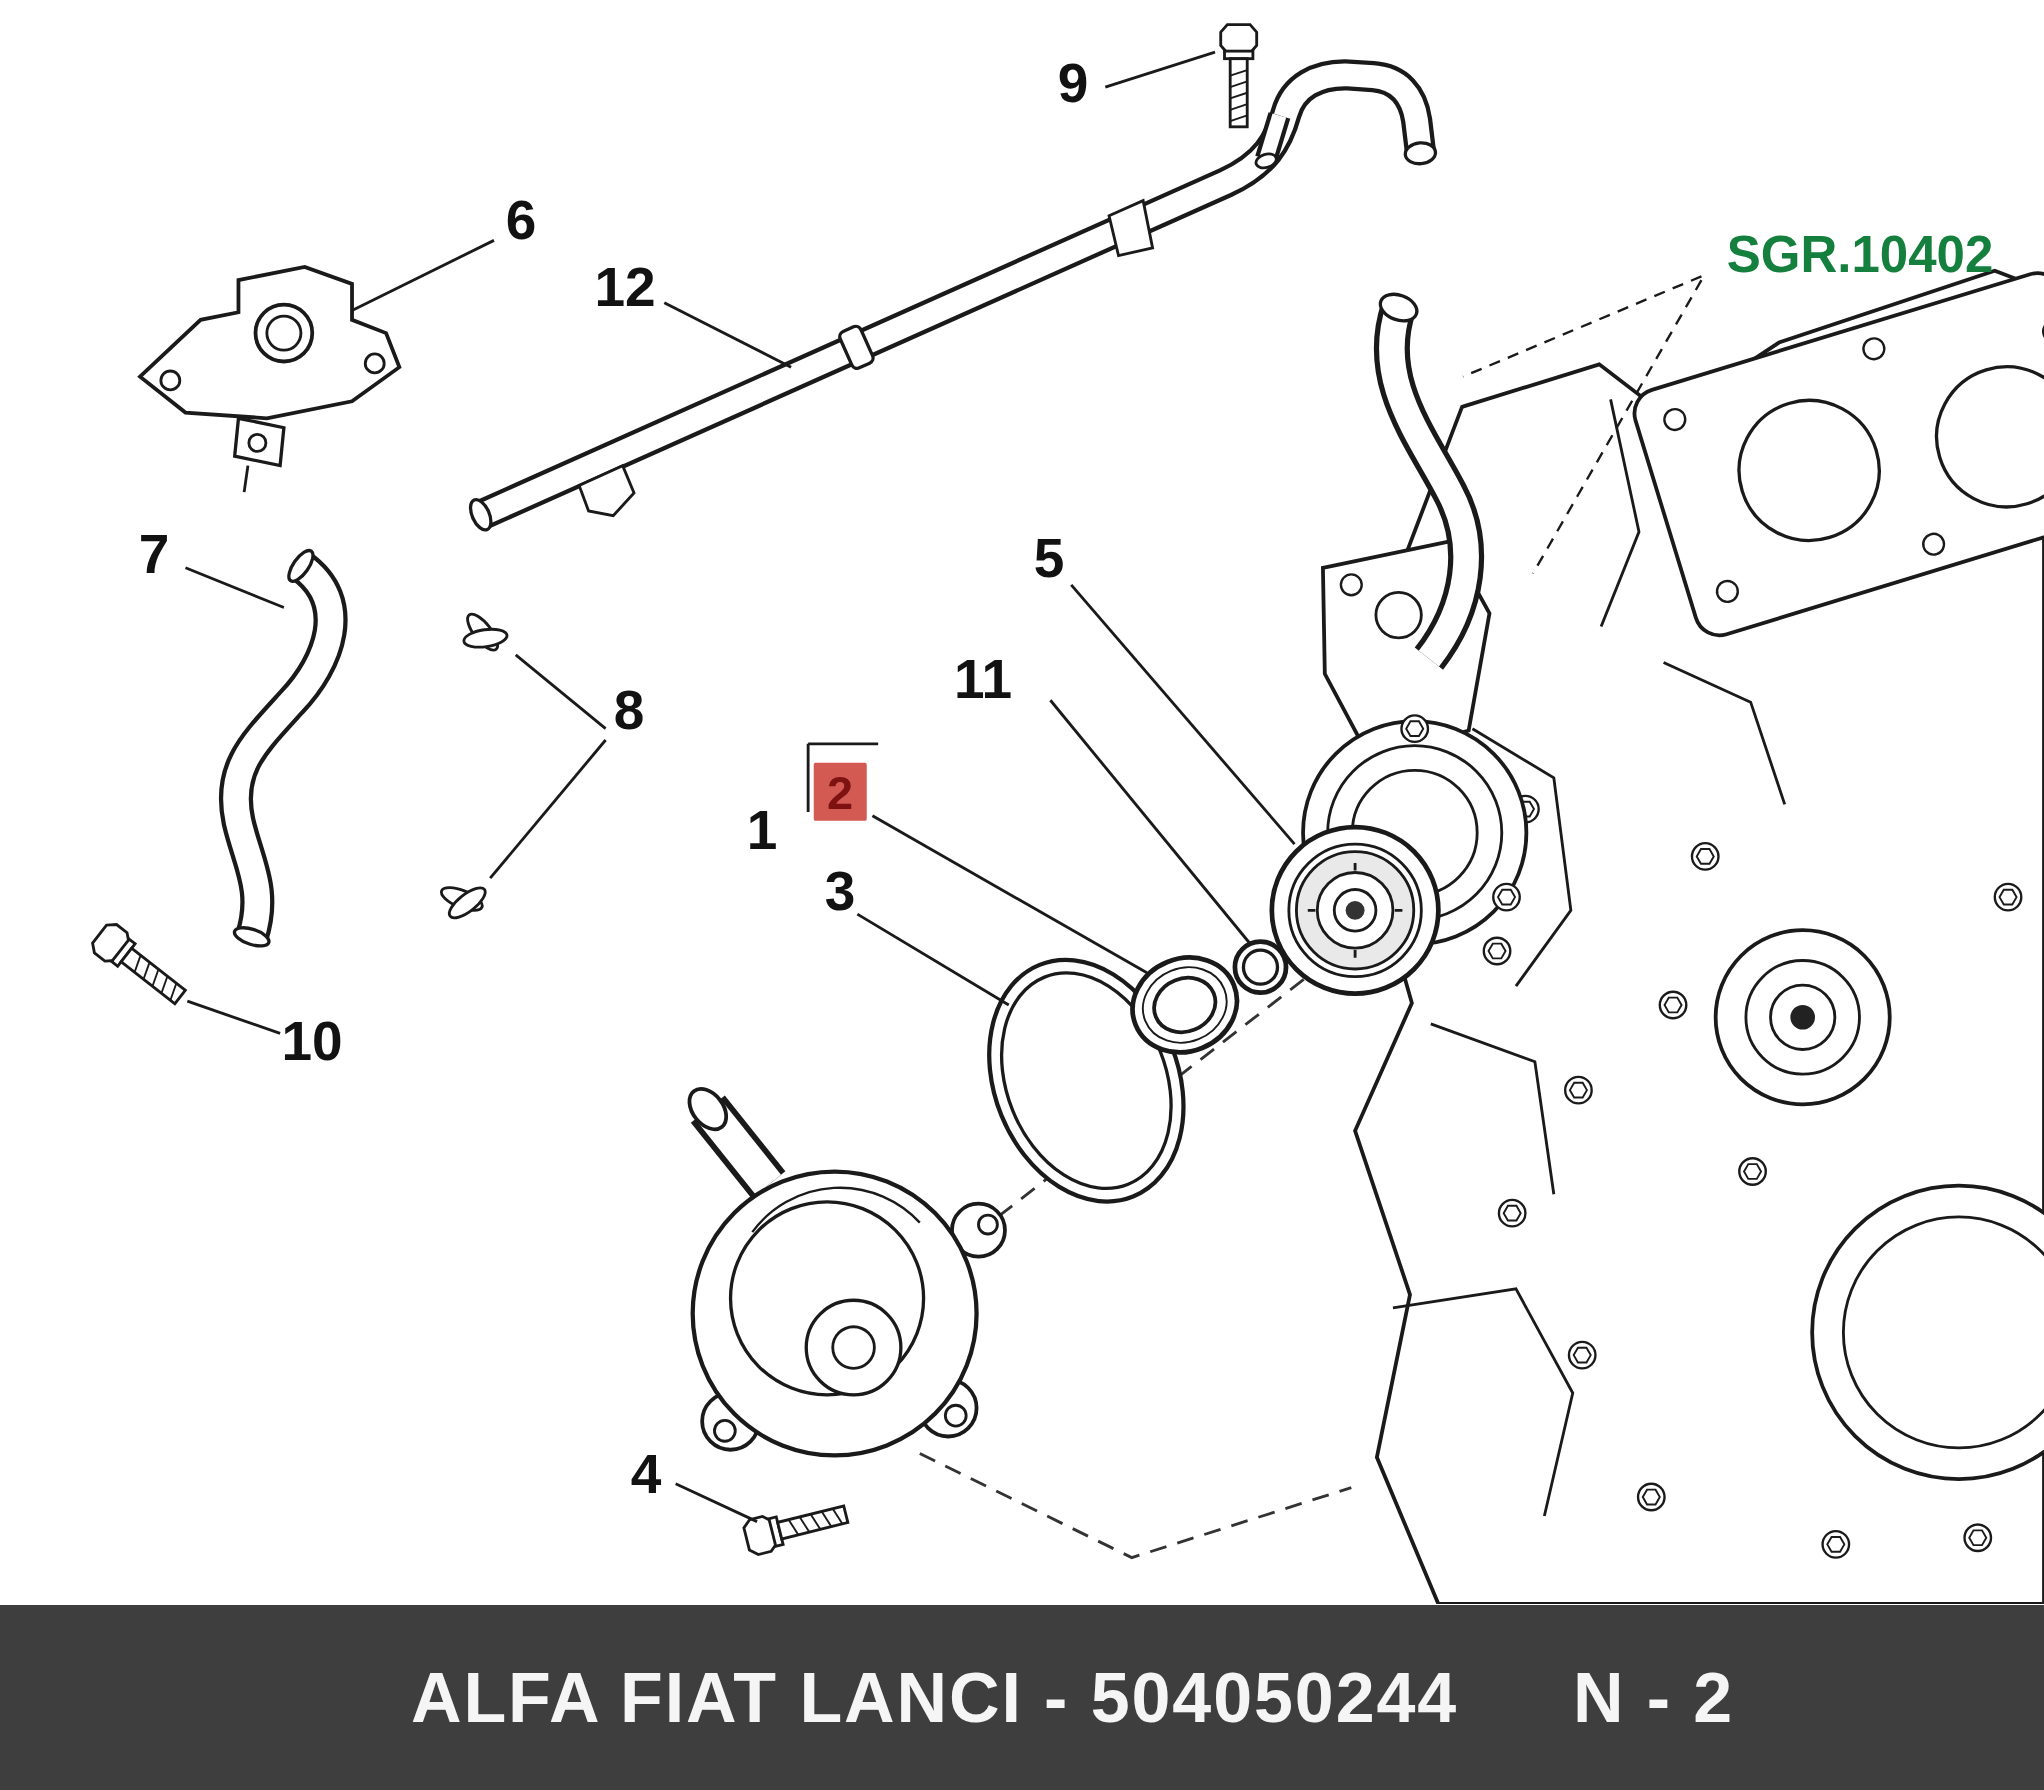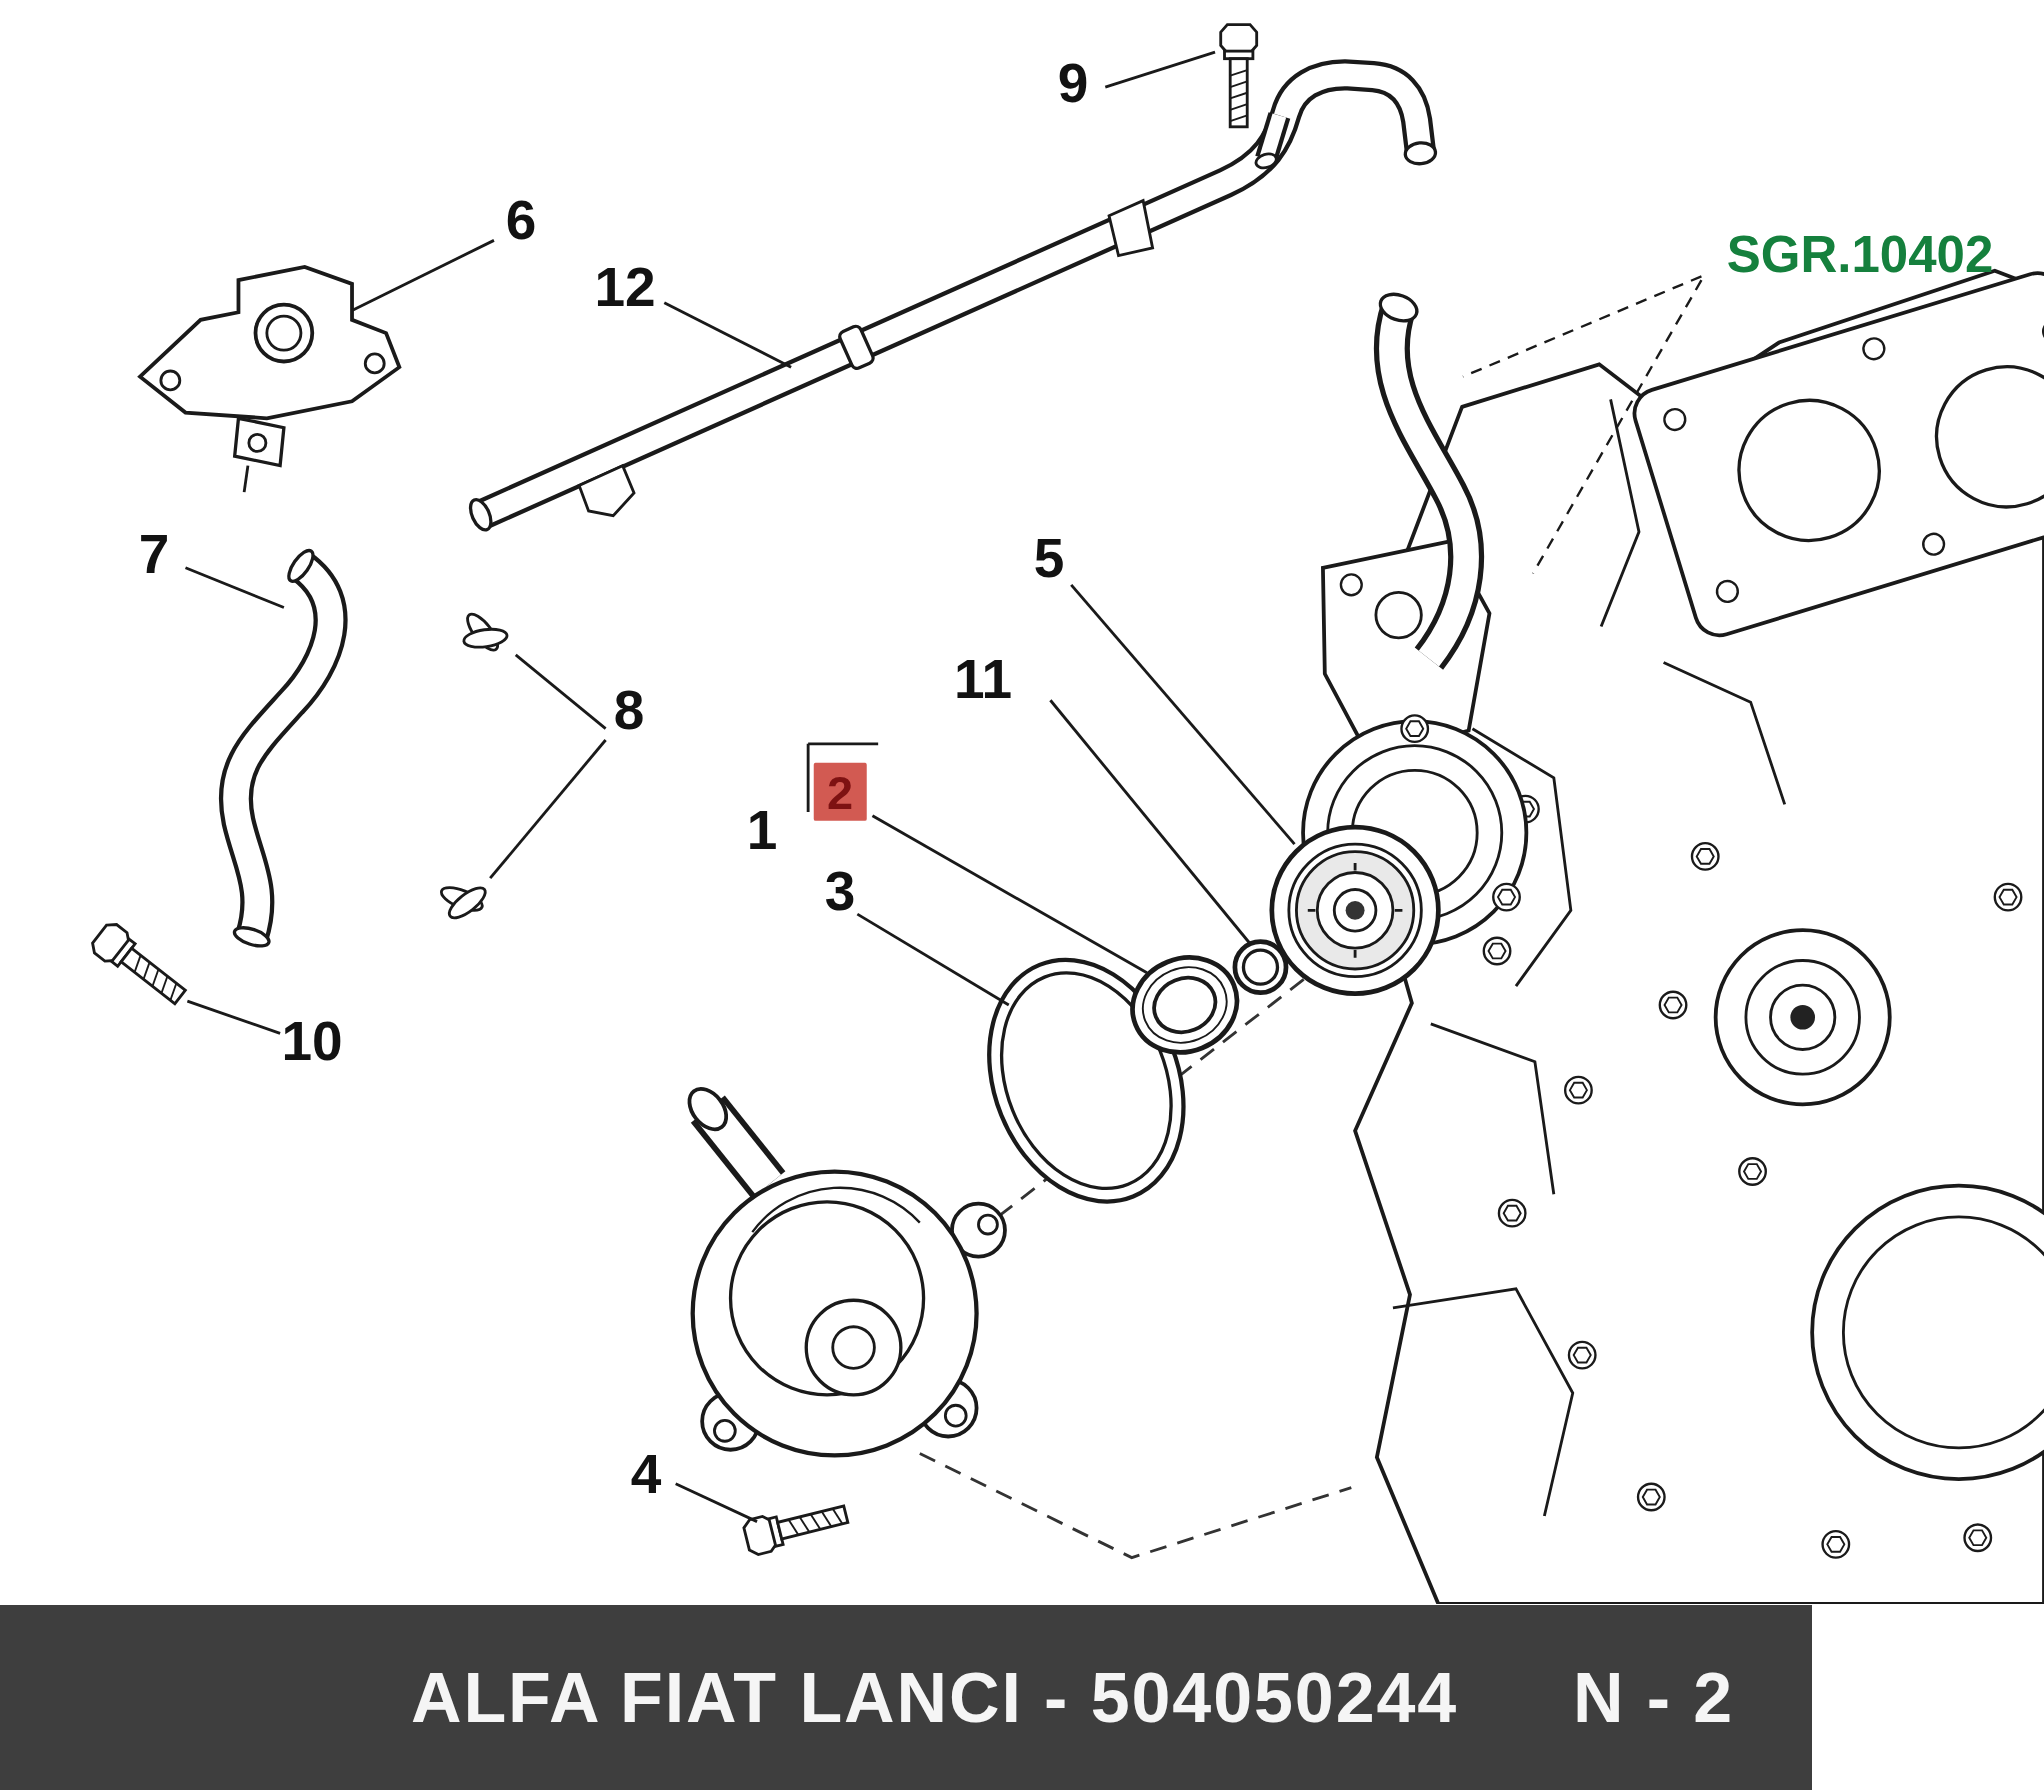--- a/index.html
+++ b/index.html
@@ -28,21 +28,21 @@
     border-radius:1.9px;
   }
   .group-label{
     position:absolute;
     transform:translate(-50%,-50%);
     font-weight:700;font-size:51px;line-height:1;
     color:#15803d;white-space:nowrap;
   }
   .footer{
     position:absolute;left:0;bottom:0;
-    width:1812px;height:186px;
+    width:2044px;height:186px;
   }
   .footer-main{
     position:absolute;left:411px;top:50%;transform:translateY(-50%);
     font-weight:700;font-size:70px;letter-spacing:1.9px;white-space:nowrap;
   }
   .footer-ref{
     position:absolute;left:1537px;top:50%;transform:translateY(-50%);
     font-weight:700;font-size:70px;letter-spacing:1.9px;white-space:nowrap;margin-left:36px;
   }
 </style>

